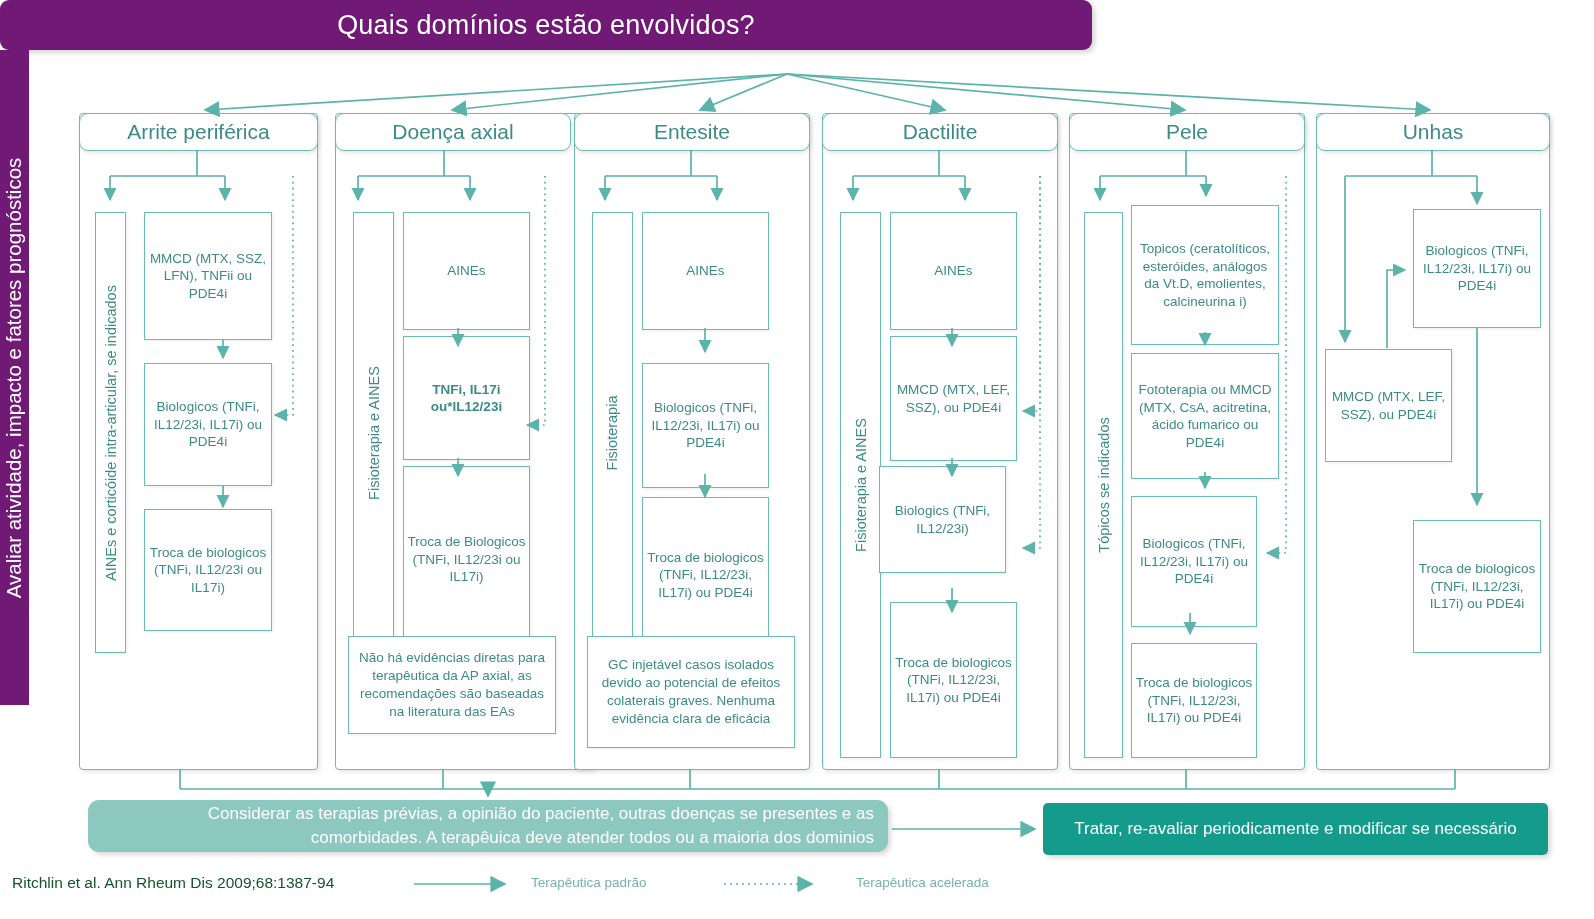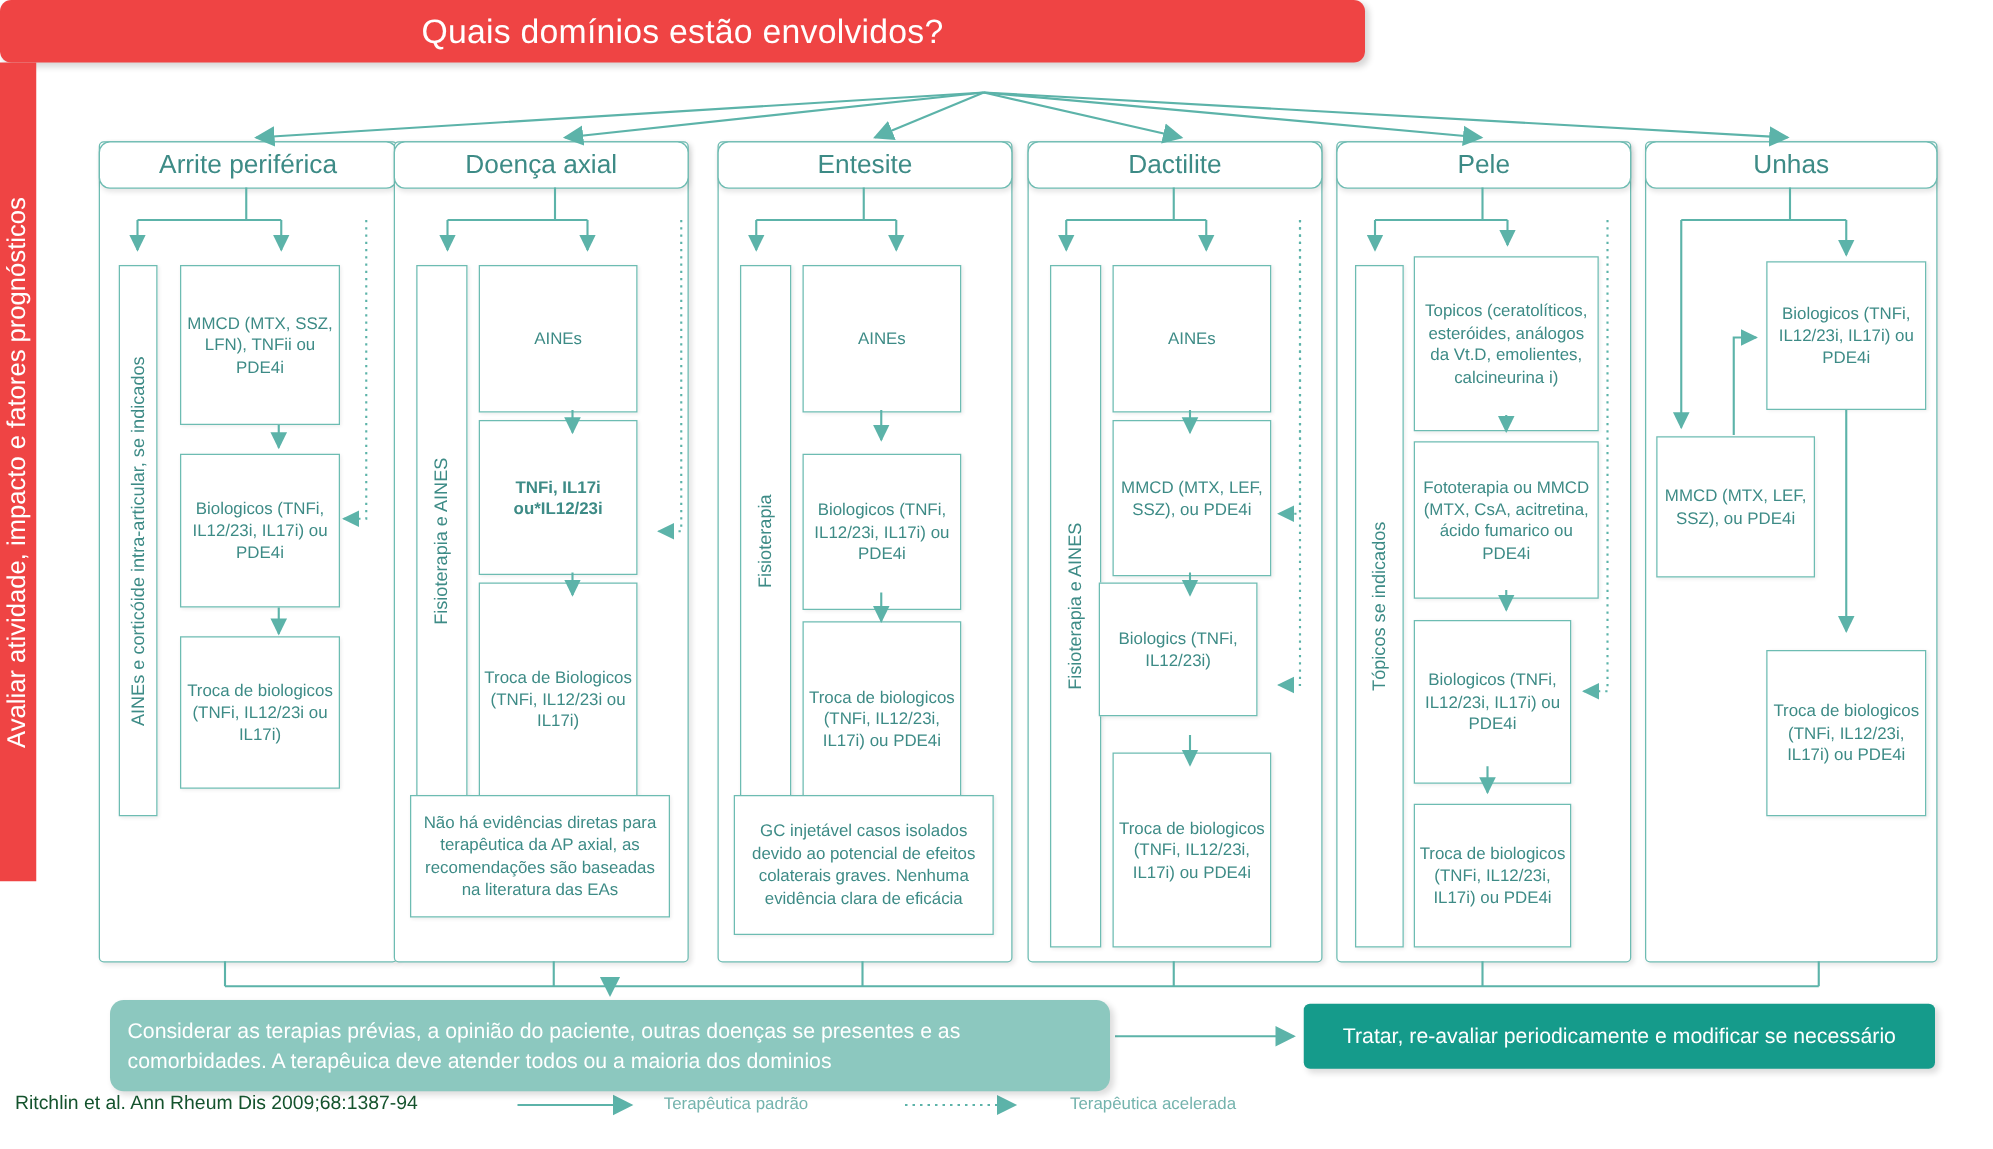--- a/index.html
+++ b/index.html
@@ -5,21 +5,21 @@
   html,body{margin:0;padding:0;}
   body{
     width:1594px;height:919px;
     background:#ffffff;
     font-family:"Liberation Sans", sans-serif;
     position:relative;
     overflow:hidden;
     color:#3d8b86;
   }
   .teal-bar{
-    background:#ef4444;
+    background:#701a75;
     color:#ffffff;
     border-radius:9px;
     display:flex;align-items:center;justify-content:center;
     text-align:left;
     box-shadow:3px 3px 5px rgba(0,0,0,0.16);
   }
   .title-bar{
     left:241px;top:22px;width:1092px;height:50px;
     font-size:27px;letter-spacing:.2px;
   }
@@ -79,25 +79,25 @@
   .vbx span{
     display:block;
     transform:rotate(-90deg);
     white-space:nowrap;
     font-size:14.5px;
     color:#3d8b86;
   }
   
   .foot-soft{
     position:absolute;
-    left:88px;top:800px;width:800px;height:73px;
+    left:88px;top:800px;width:800px;height:52px;
     background:#8cc8bf;color:#ffffff;
     border-radius:11px;
     display:flex;align-items:center;justify-content:center;
-    text-align:left;
+    text-align:right;
     font-size:17px;line-height:24px;
     box-shadow:3px 3px 5px rgba(0,0,0,0.14);
     padding:4px 14px;box-sizing:border-box;
   }
   .foot-strong{
     position:absolute;
     left:1043px;top:803px;width:505px;height:52px;
     background:#159b8b;color:#ffffff;
     border-radius:5px;
     display:flex;align-items:center;justify-content:center;
@@ -136,21 +136,21 @@
     <span>MMCD (MTX, SSZ, LFN), TNFii ou PDE4i</span>
   </div>
   <div class="bx" style="left:64px;top:249px;width:128px;height:123px;">
     <span>Biologicos (TNFi, IL12/23i, IL17i) ou PDE4i</span>
   </div>
   <div class="bx" style="left:64px;top:395px;width:128px;height:122px;">
     <span>Troca de biologicos (TNFi, IL12/23i ou IL17i)</span>
   </div>
 </div>
 
-<div class="col" style="left:315px;width:234px;height:655px;">
+<div class="col" style="left:335px;width:234px;height:655px;padding-left:24px;">
   <div class="col-head" style="width:234px;">
     <span>Doença axial</span>
   </div>
   <div class="vbx" style="left:17px;top:98px;width:41px;height:441px;">
     <span>Fisioterapia e AINES</span>
   </div>
   <div class="bx" style="left:67px;top:98px;width:127px;height:118px;">
     <span>AINEs</span>
   </div>
   <div class="bx" style="left:67px;top:222px;width:127px;height:124px;font-weight:bold;">

